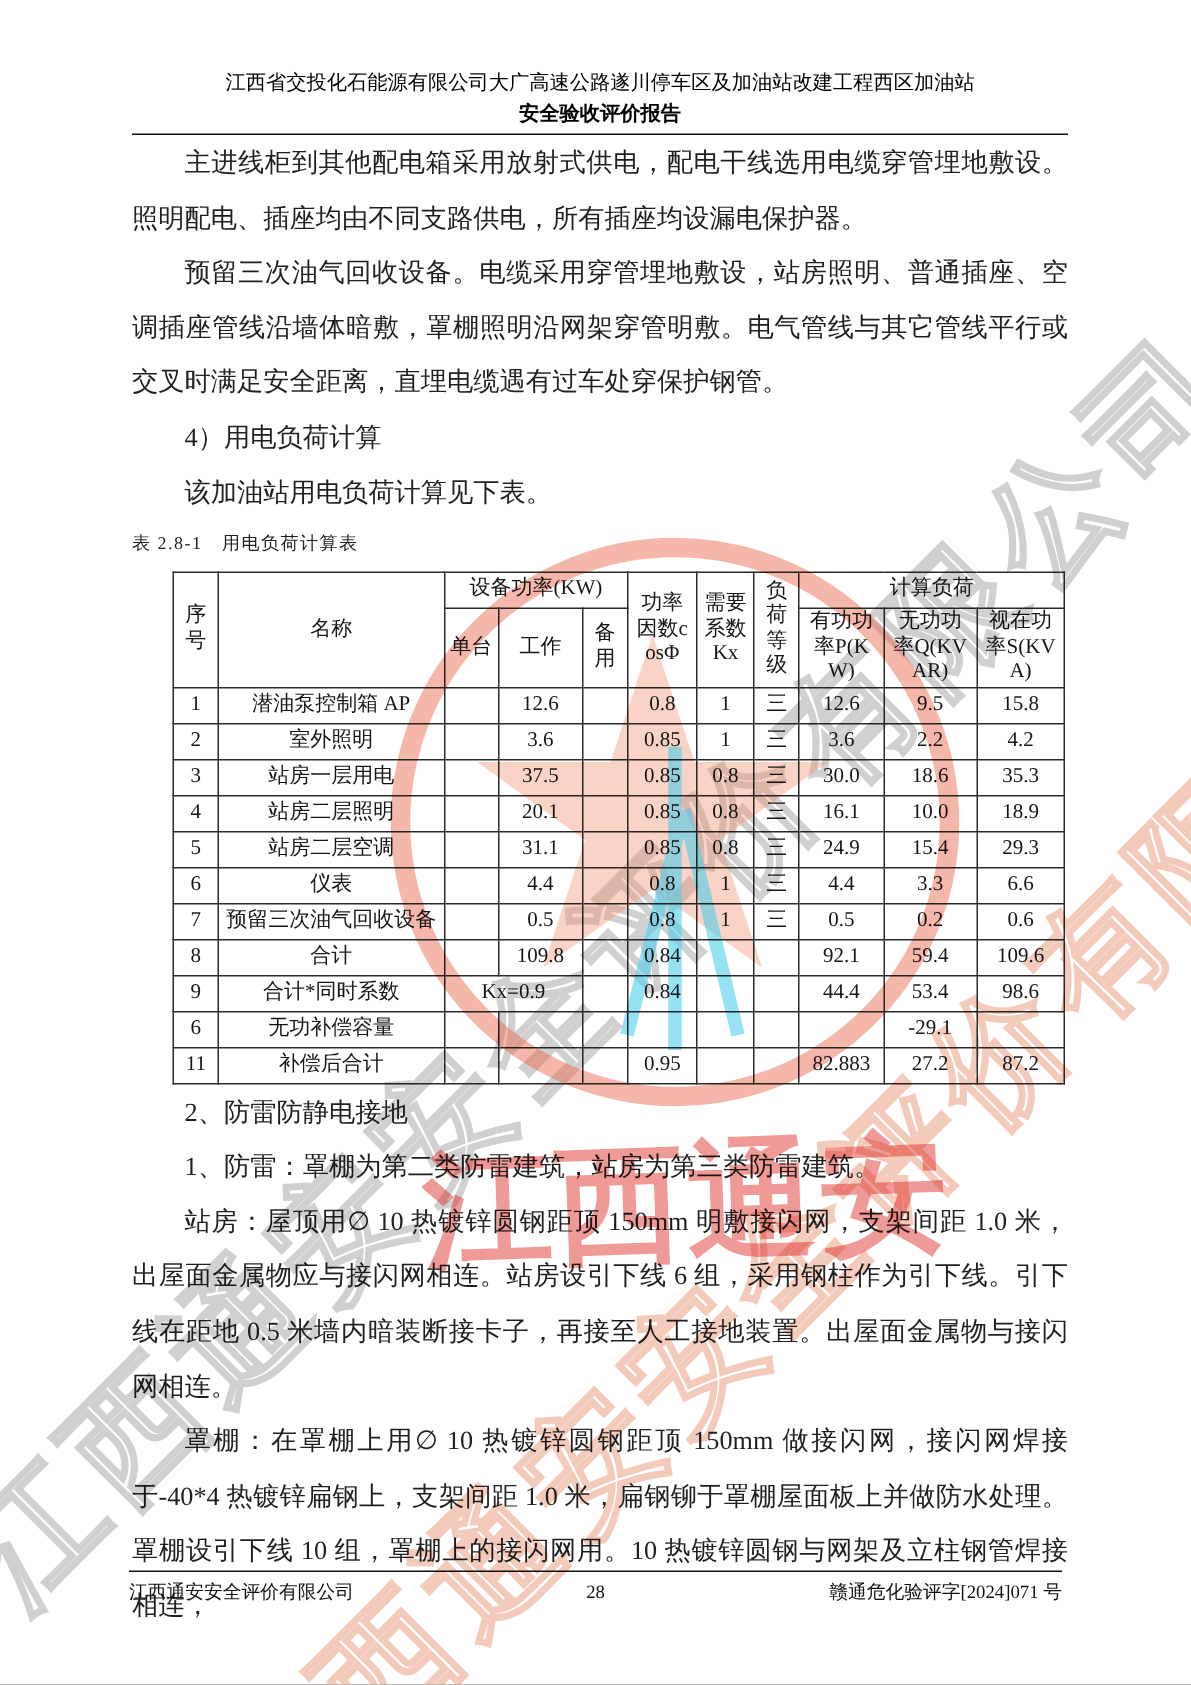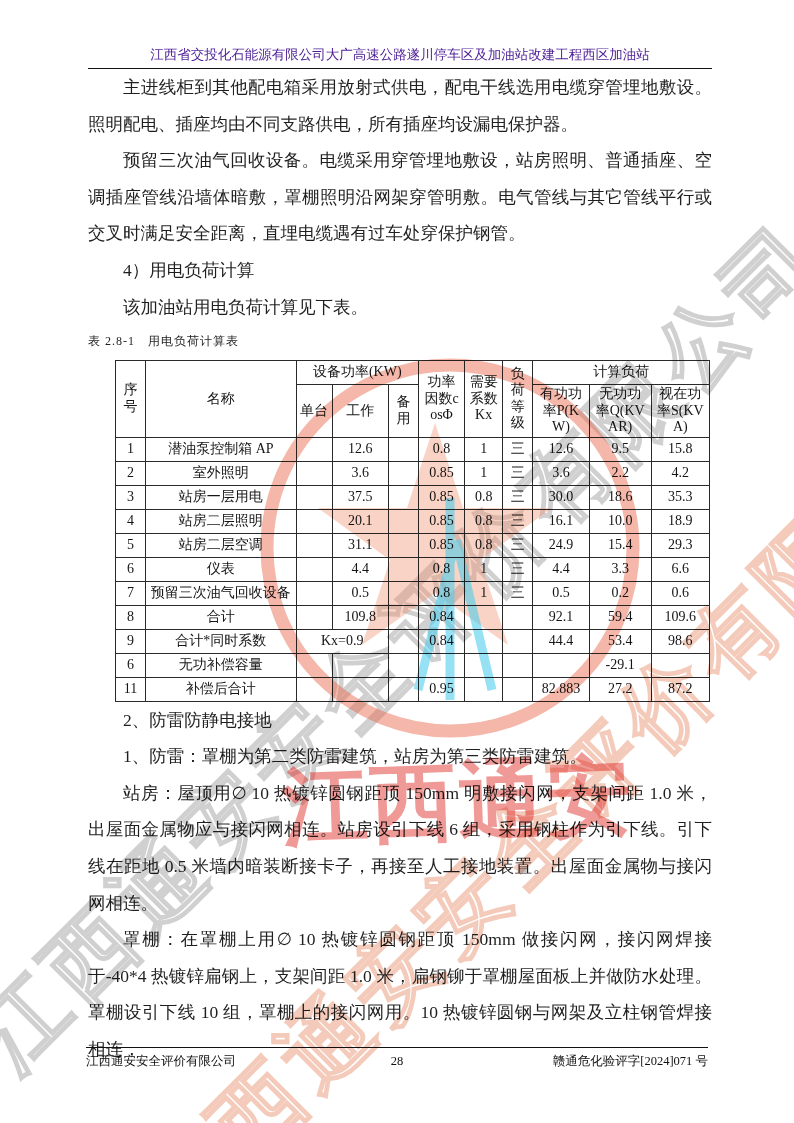--- a/index.html
+++ b/index.html
@@ -9,21 +9,21 @@
     margin:0 auto;
     background:#ffffff;
     font-family:"Liberation Serif","DejaVu Serif",serif;
     color:#1f1f1f;
     overflow:hidden;
   }
   .content{position:relative;z-index:1;padding:0 82px 0 88px;}
   
   .doc-header{
     width:624px;margin:44px auto 0 auto;text-align:center;
-    font-size:13.5px;line-height:21px;color:#4c1d95;
+    font-size:13.5px;line-height:21px;color:#000000;
     border-bottom:1.5px solid #111;padding-bottom:3px;
   }
   .doc-header .l2{font-weight:700;}
   
   .body-text{font-size:17.5px;line-height:36.6px;text-align:justify;}
   .para{margin:0;text-indent:2em;}
   .oneline{margin:0;text-indent:2em;text-align:left;}
   .tbl-caption{
     margin:1px 0 4px 0;font-size:12px;line-height:30px;
     text-indent:0;letter-spacing:1px;
@@ -74,20 +74,21 @@
 </style>
 </head>
 <body>
 
 <div class="page">
 
   <div class="content">
 
     <div class="doc-header">
       <div class="l1">江西省交投化石能源有限公司大广高速公路遂川停车区及加油站改建工程西区加油站</div>
+      <div class="l2">安全验收评价报告</div>
     </div>
 
     <div class="body-text">
       <p class="para">主进线柜到其他配电箱采用放射式供电，配电干线选用电缆穿管埋地敷设。照明配电、插座均由不同支路供电，所有插座均设漏电保护器。</p>
       <p class="para">预留三次油气回收设备。电缆采用穿管埋地敷设，站房照明、普通插座、空调插座管线沿墙体暗敷，罩棚照明沿网架穿管明敷。电气管线与其它管线平行或交叉时满足安全距离，直埋电缆遇有过车处穿保护钢管。</p>
       <p class="oneline">4）用电负荷计算</p>
       <p class="oneline">该加油站用电负荷计算见下表。</p>
 
       <p class="tbl-caption">表 2.8-1　用电负荷计算表</p>
 

